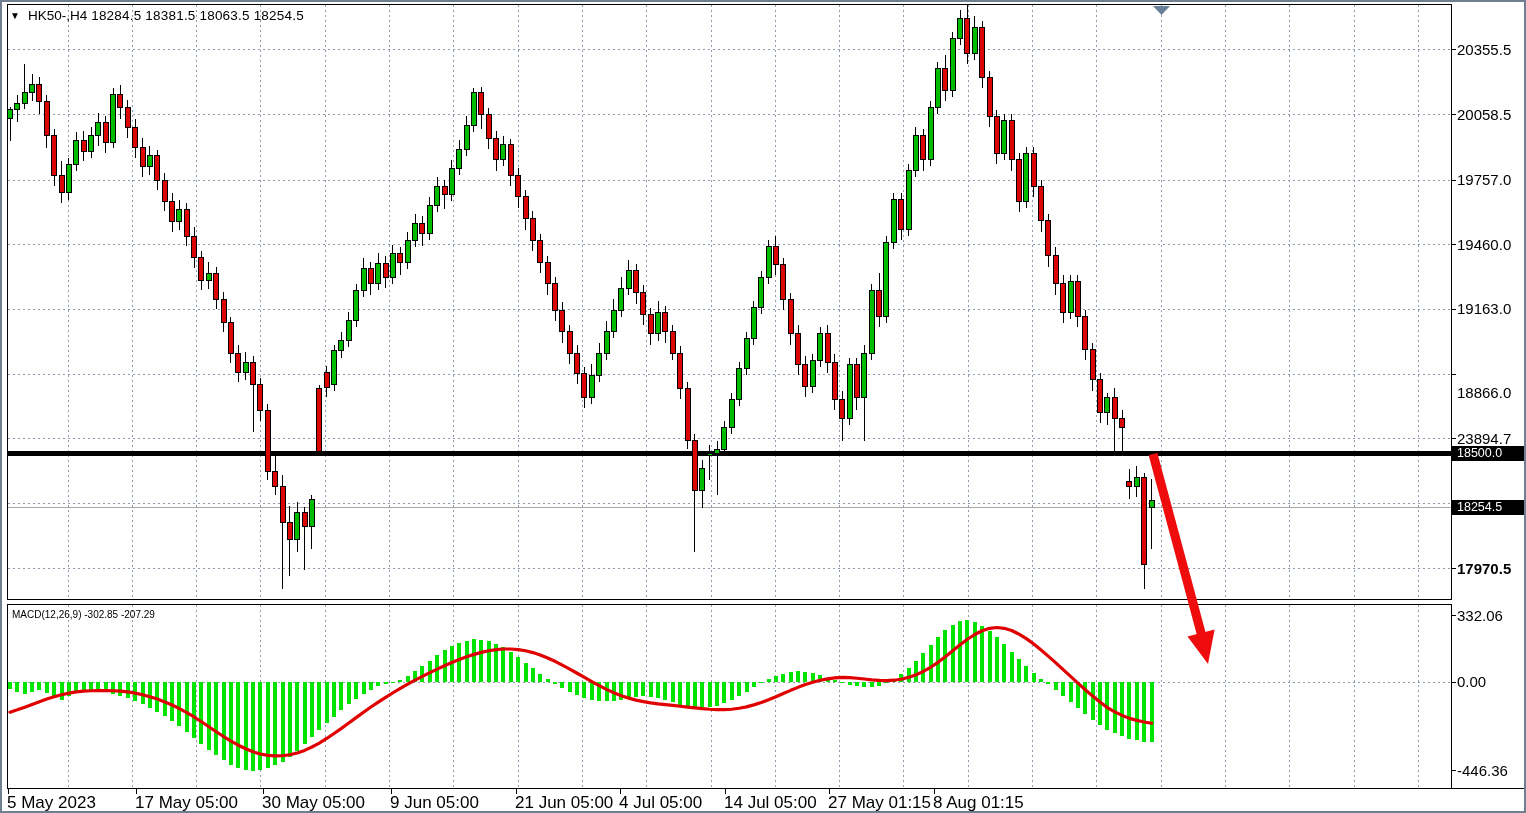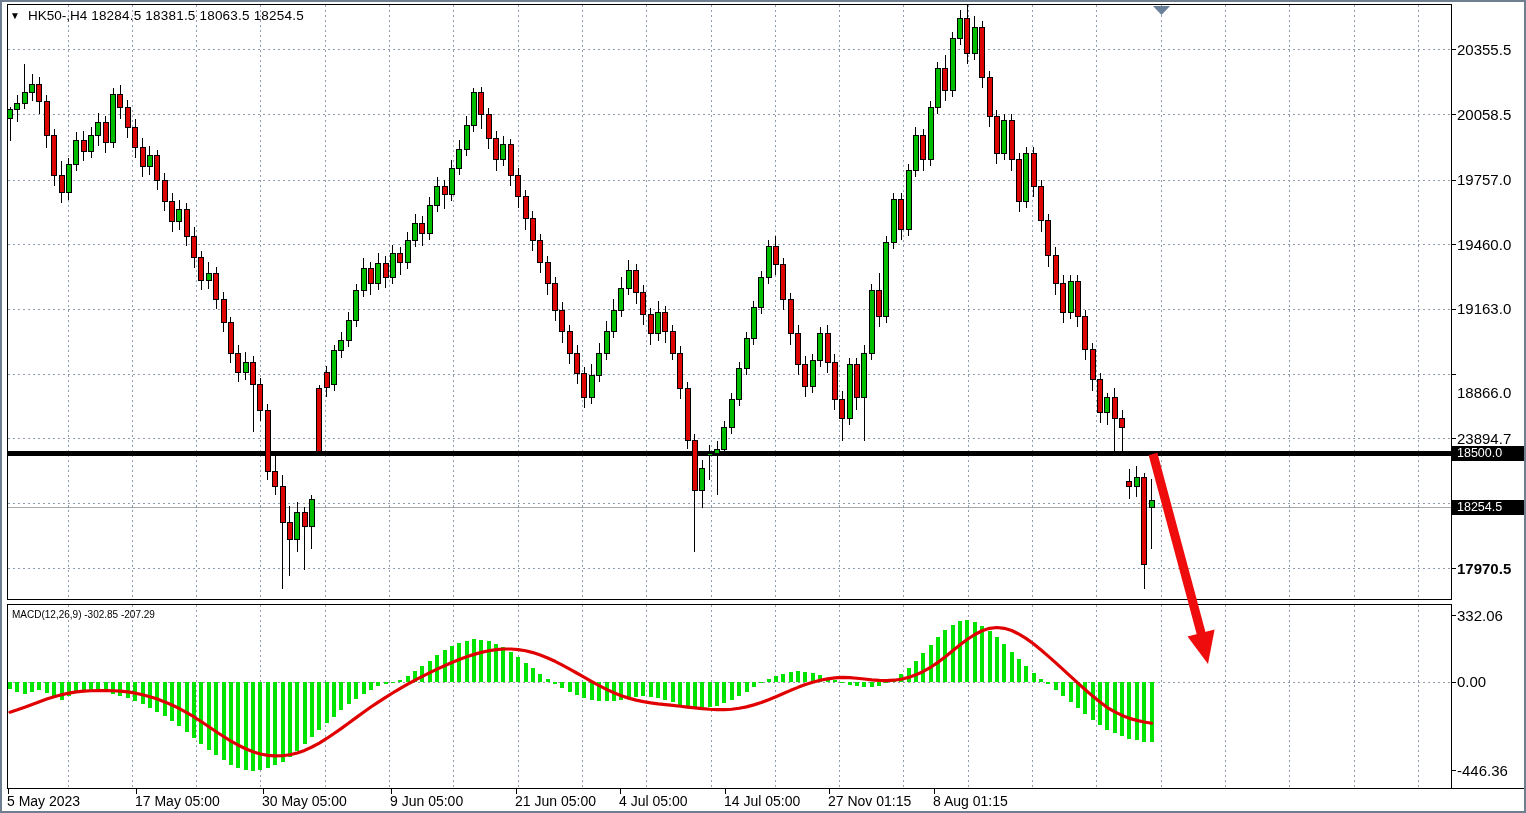--- a/index.html
+++ b/index.html
@@ -6,21 +6,21 @@
   #window{position:relative;width:1526px;height:813px;background:#fff;overflow:hidden;
           border:2px solid #6f7f8f;box-sizing:border-box;}
   #gfx{position:absolute;left:0;top:0;pointer-events:none;}
   #title-row{position:absolute;left:8px;top:6px;display:flex;align-items:center;font-size:13.5px;color:#000;}
   #title-row .tri{font-size:10px;margin-right:8px;}
   #title-row .ohlc{margin-left:4px;letter-spacing:.2px;}
   #macd-label{position:absolute;left:10px;top:607px;font-size:10px;color:#000;}
   .price-badge{position:absolute;left:1450px;width:72px;height:15px;background:#000;color:#fff;
                font-size:12.5px;line-height:15px;padding-left:5px;}
   .axis-num{position:absolute;left:1455px;font-size:15px;color:#000;line-height:14px;}
-  .time-num{position:absolute;top:791px;font-size:14px;color:#000;}
+  .time-num{position:absolute;top:791px;font-size:17px;color:#000;}
 </style>
 </head>
 <body>
 
 <div id="window">
   <svg id="gfx" width="1526" height="813">
       <rect x="5.5" y="2.5" width="1444" height="595" fill="none" stroke="#000" stroke-width="1" shape-rendering="crispEdges"></rect>
       <rect x="5.5" y="602.5" width="1444" height="184" fill="none" stroke="#000" stroke-width="1" shape-rendering="crispEdges"></rect>
       <line x1="6" y1="786.5" x2="1526" y2="786.5" stroke="#000" stroke-width="1" shape-rendering="crispEdges"></line>
       <g stroke="#8e9cae" stroke-width="1" stroke-dasharray="2,3" shape-rendering="crispEdges">
@@ -606,16 +606,16 @@
       <div class="axis-num" style="top: 606.984px;">332.06</div>
       <div class="axis-num" style="top: 673px;">0.00</div>
       <div class="axis-num" style="top: 761.74px;">-446.36</div>
       <div class="time-num" style="left: 5px;">5 May 2023</div>
       <div class="time-num" style="left: 133px;">17 May 05:00</div>
       <div class="time-num" style="left: 260px;">30 May 05:00</div>
       <div class="time-num" style="left: 388px;">9 Jun 05:00</div>
       <div class="time-num" style="left: 513px;">21 Jun 05:00</div>
       <div class="time-num" style="left: 617px;">4 Jul 05:00</div>
       <div class="time-num" style="left: 722px;">14 Jul 05:00</div>
-      <div class="time-num" style="left: 826px;">27 Nov 01:15</div>
+      <div class="time-num" style="left: 826px;">27 May 01:15</div>
       <div class="time-num" style="left: 931px;">8 Aug 01:15</div>
     </div>
 </div>
 
 </body></html>

